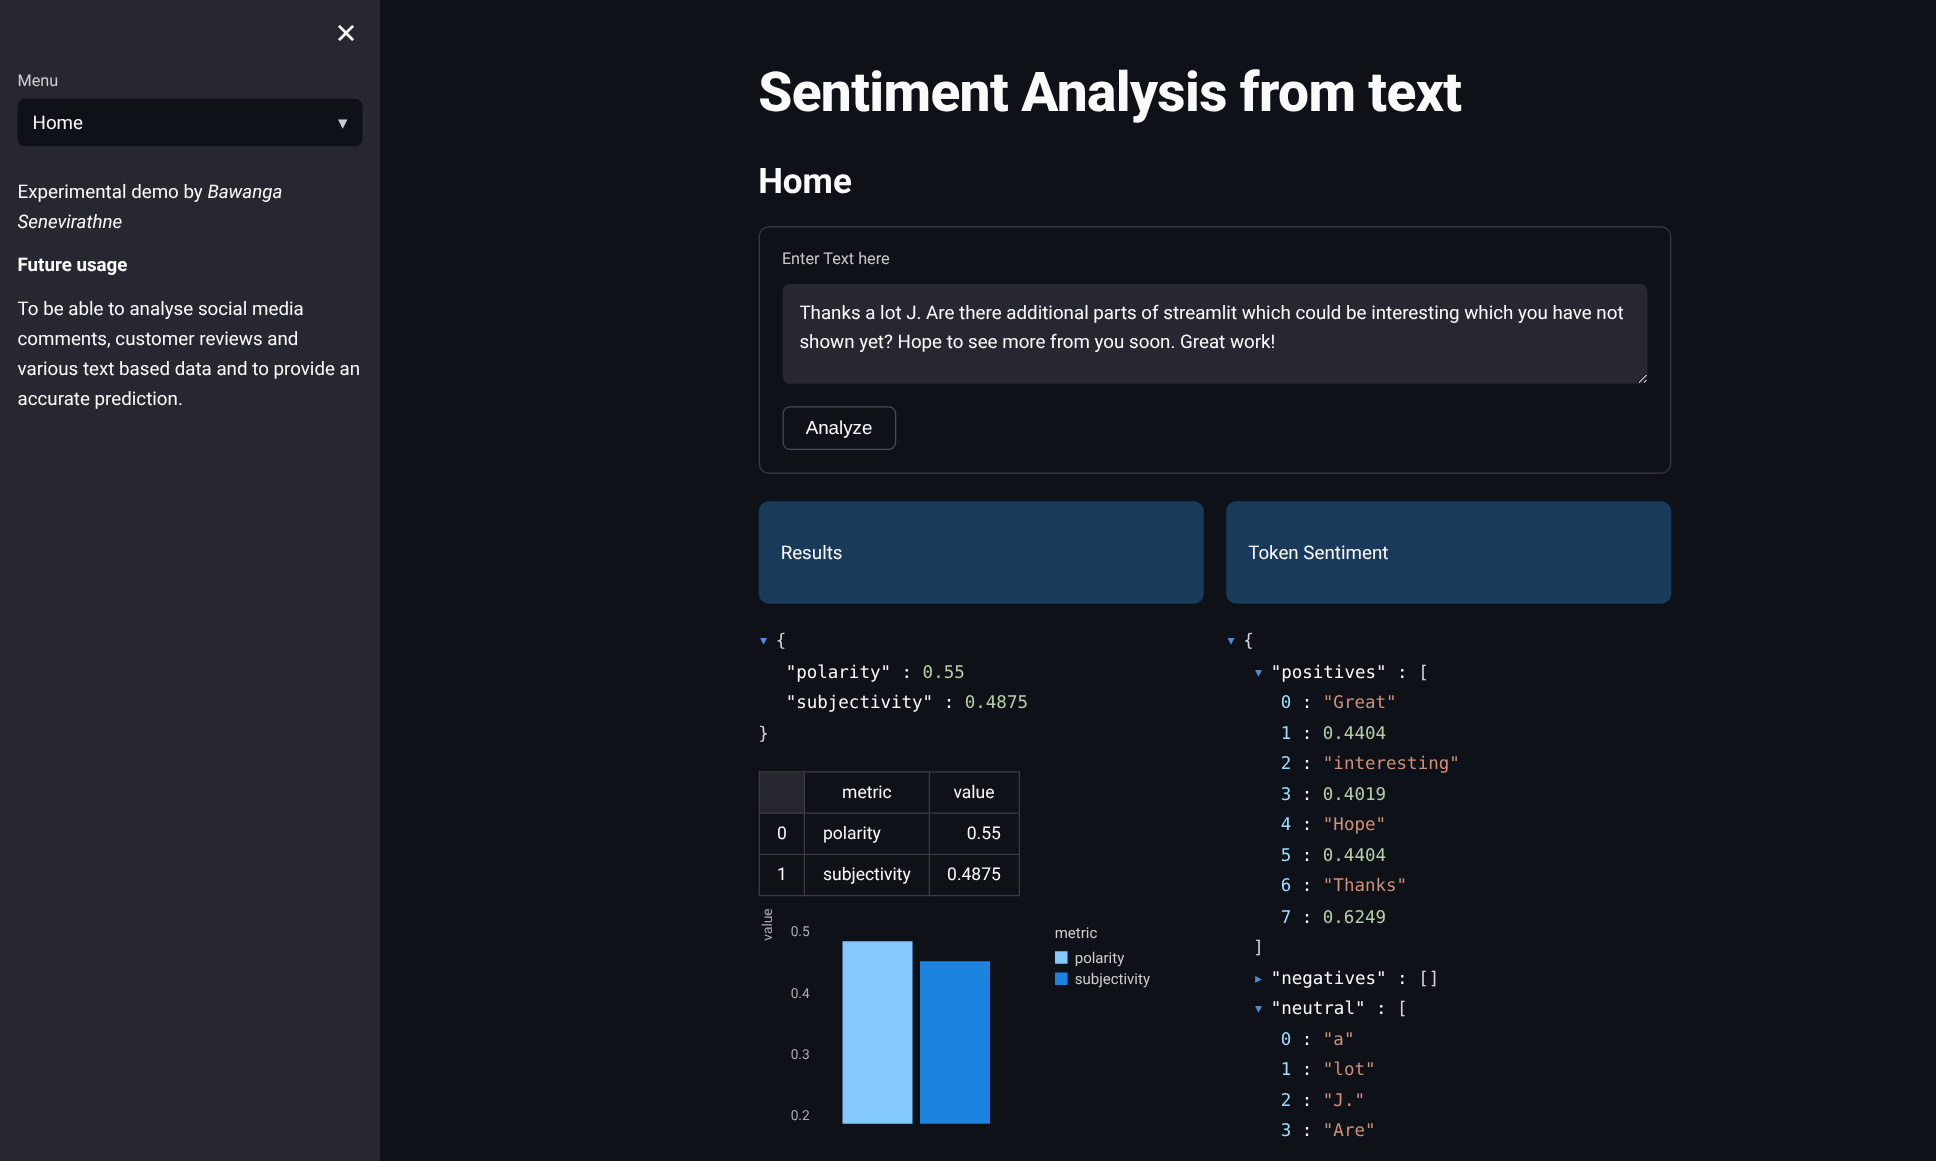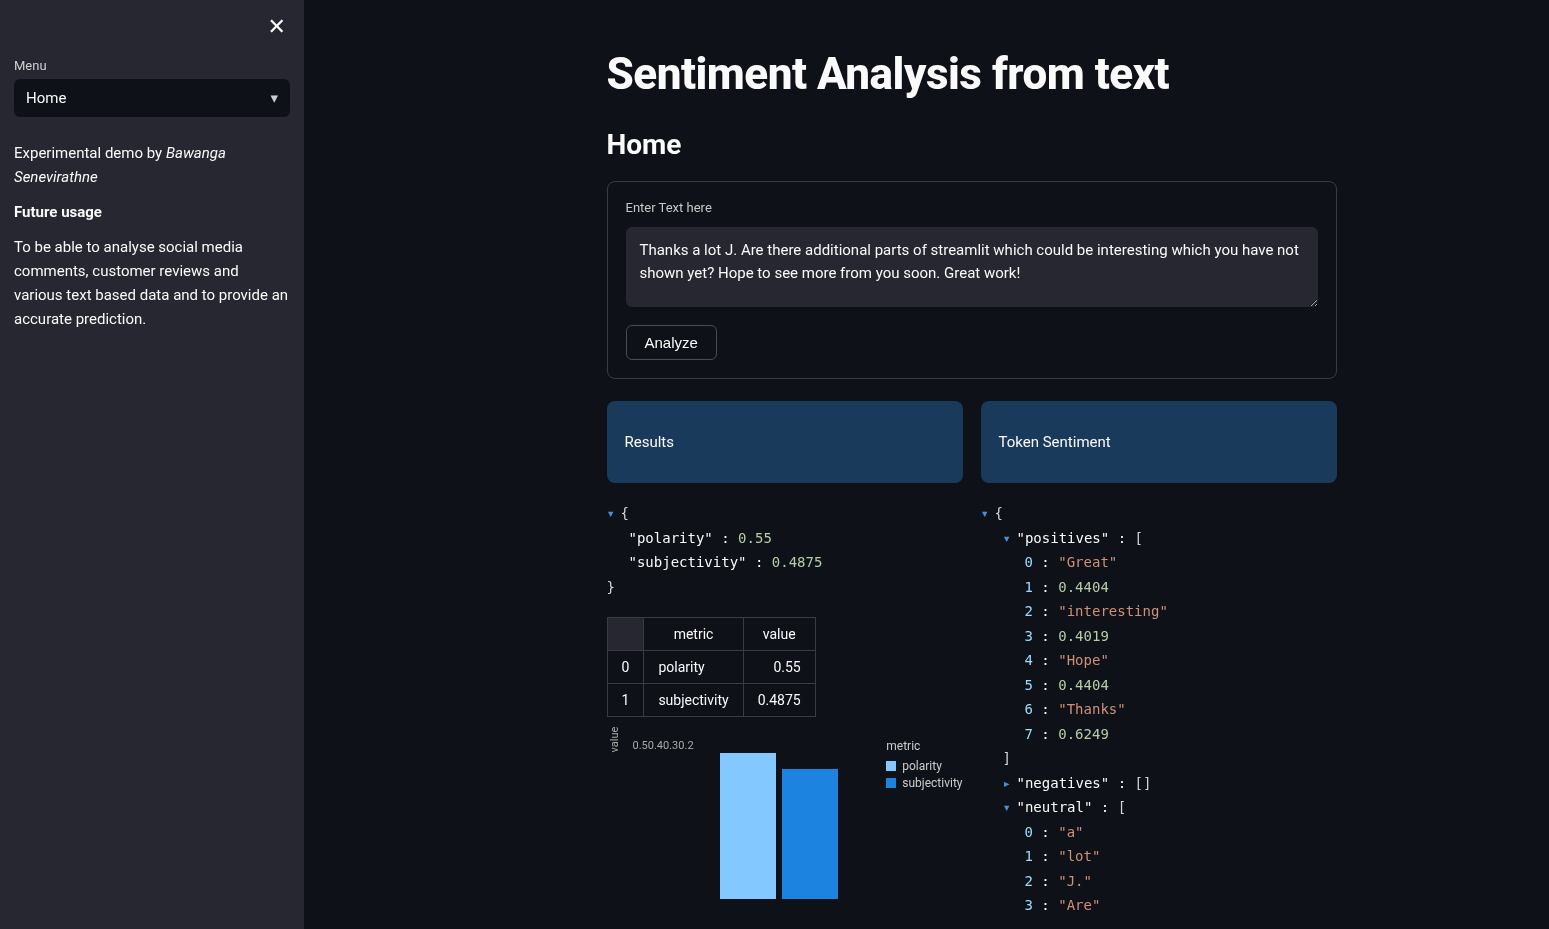--- a/index.html
+++ b/index.html
@@ -124,21 +124,21 @@
   .table td:nth-child(2) { text-align: left; }
   .table thead th:first-child { background: #262730; border:1px solid #3a3b44;}
   .chart {
     position: relative;
     display: flex;
     align-items: flex-start;
     gap: 12px;
   }
   .ylabel-wrap { display:flex; align-items:center; }
   .ylabel { font-size: 11px; color: #aaa; transform: rotate(-90deg); white-space: nowrap; width: 14px;}
-  .yticks { display:flex; justify-content:space-between; height:160px; font-size:11px; color:#aaa; text-align:center; padding-right:6px;}
+  .yticks { display:flex; flex-direction:column; justify-content:space-between; height:160px; font-size:11px; color:#aaa; text-align:center; padding-right:6px;}
   .bars { display:flex; align-items:flex-end; height:160px; gap: 0; width: 140px; margin-left: 8px;}
   .bar { width: 56px; }
   .bar.light { background: #83c9ff; }
   .bar.dark { background: #1c83e1; margin-left: 6px; }
   .legend { font-size: 12px; color: #ccc; margin-left: 18px;}
   .legend-title { margin-bottom: 6px; }
   .legend-item { display:flex; align-items:center; gap:6px; margin-bottom:3px;}
   .legend-sw { width:10px; height:10px; display:inline-block; }
   .legend-sw.light { background:#83c9ff; }
   .legend-sw.dark { background:#1c83e1; }

